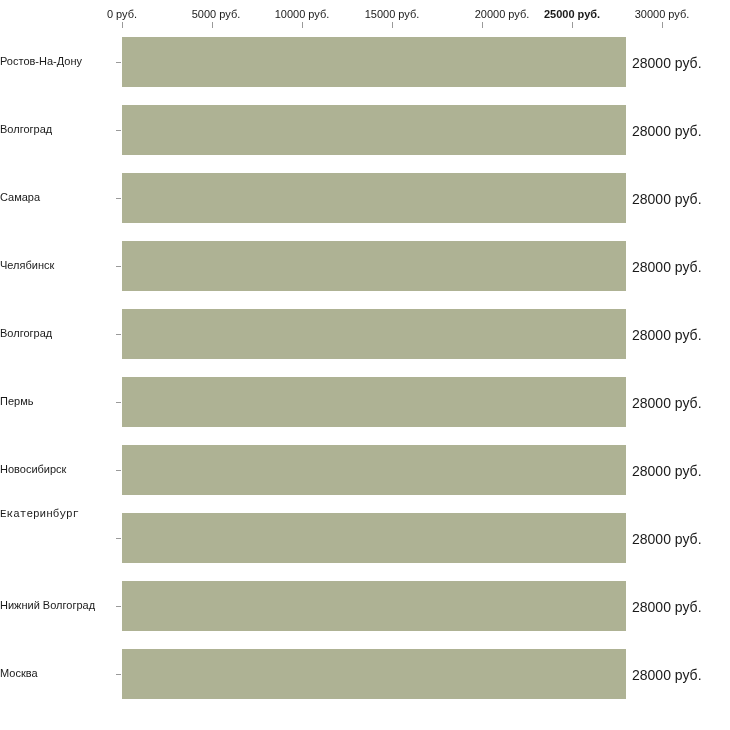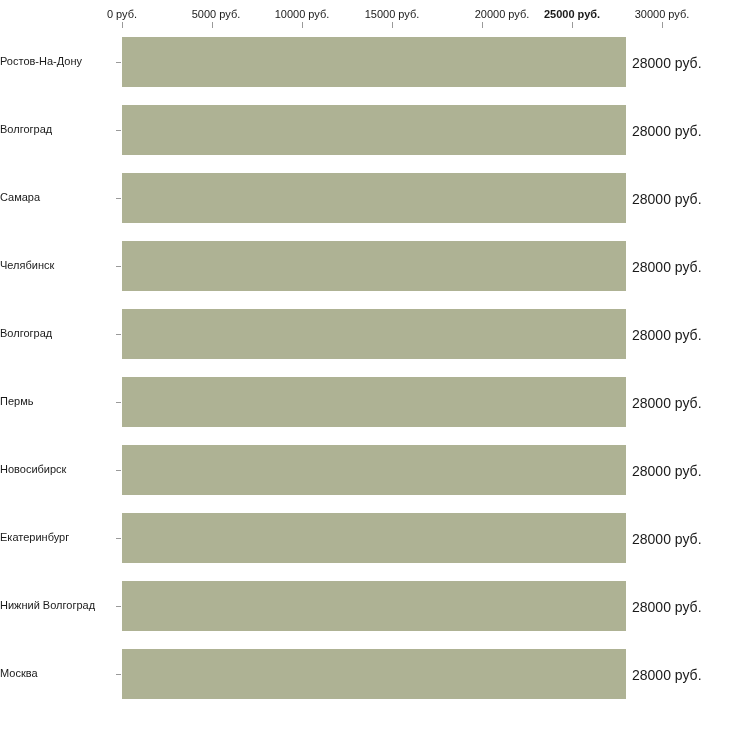--- a/index.html
+++ b/index.html
@@ -148,21 +148,21 @@
       <div class="cat-label-wrap" style="top: 191px;">Самара</div>
       <div class="cat-tick" style="top: 198px;"></div>
       <div class="cat-label-wrap" style="top: 259px;">Челябинск</div>
       <div class="cat-tick" style="top: 266px;"></div>
       <div class="cat-label-wrap" style="top: 327px;">Волгоград</div>
       <div class="cat-tick" style="top: 334px;"></div>
       <div class="cat-label-wrap" style="top: 395px;">Пермь</div>
       <div class="cat-tick" style="top: 402px;"></div>
       <div class="cat-label-wrap" style="top: 463px;">Новосибирск</div>
       <div class="cat-tick" style="top: 470px;"></div>
-      <div class="cat-label-wrap" style="top: 531px;">Екатеринбург</div>
+      <div class="cat-label-wrap" style="top: 508px; font-family: Liberation Mono, monospace;">Екатеринбург</div>
       <div class="cat-tick" style="top: 538px;"></div>
       <div class="cat-label-wrap" style="top: 599px;">Нижний Волгоград</div>
       <div class="cat-tick" style="top: 606px;"></div>
       <div class="cat-label-wrap" style="top: 667px;">Москва</div>
       <div class="cat-tick" style="top: 674px;"></div>
     </div>
 
   <div id="value-labels">
       <div class="value-label" style="left: 632px; top: 55px;">28000 руб.</div>
       <div class="value-label" style="left: 632px; top: 123px;">28000 руб.</div>

